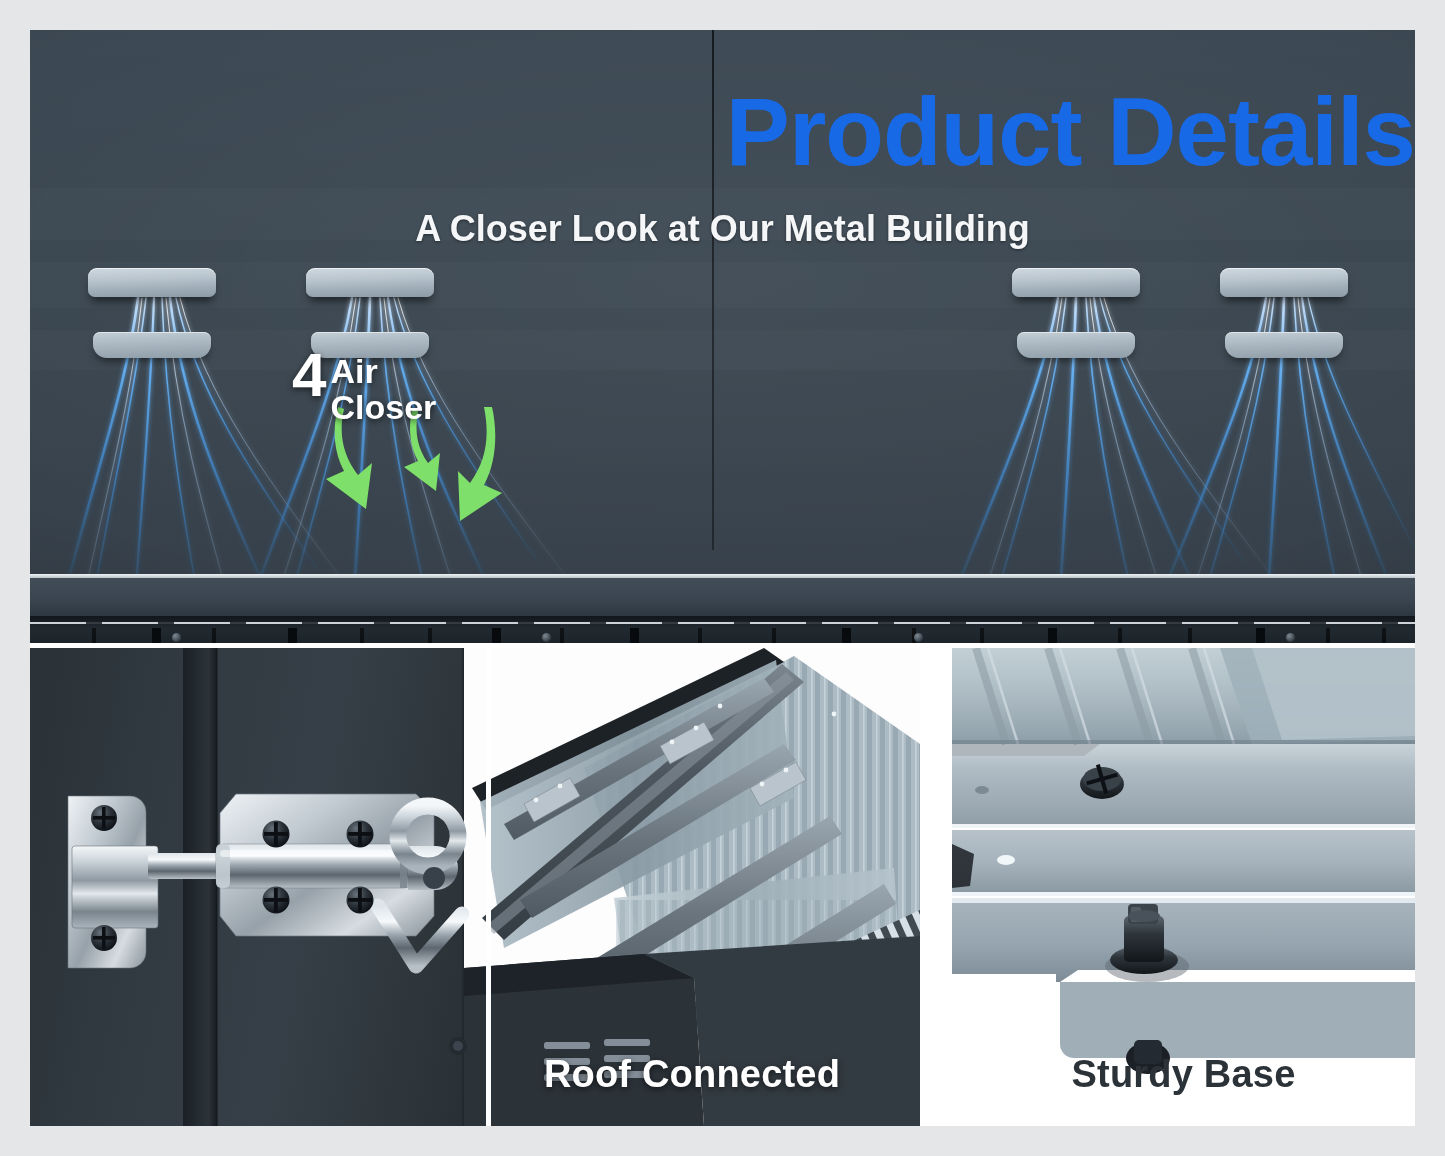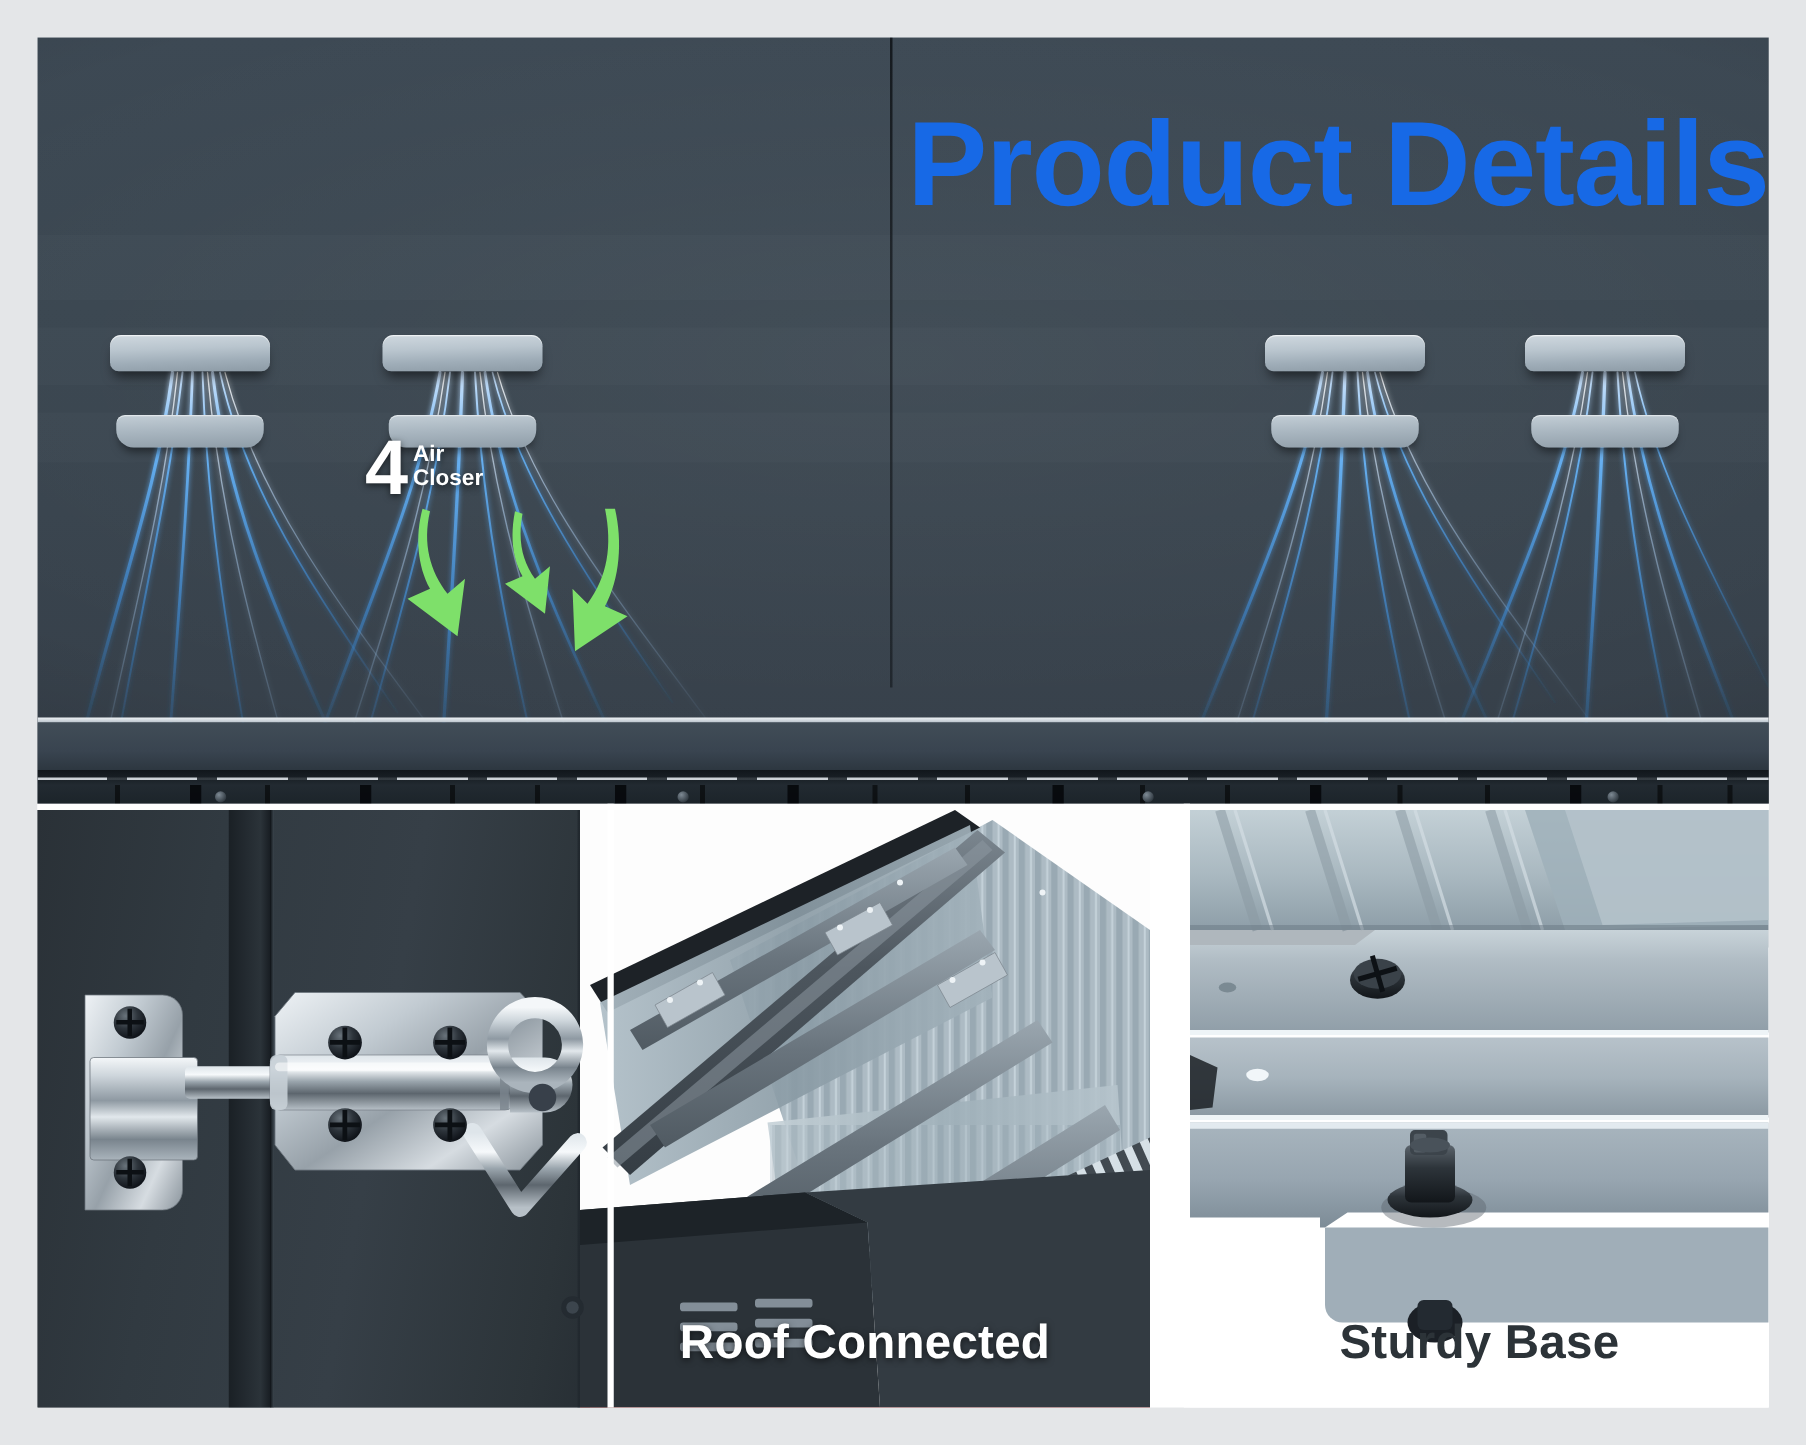--- a/index.html
+++ b/index.html
@@ -89,21 +89,21 @@
 
   
   #ventbadge{
     position:absolute; left:262px; top:318px;
     z-index:8;
     display:flex; align-items:flex-start;
     color:#ffffff;
     text-shadow:0 2px 6px rgba(0,0,0,.6);
   }
   #ventcount{ font-size:62px; font-weight:bold; line-height:.88; margin-right:4px; }
-  #ventlabel{ font-size:18px; font-weight:bold; line-height:1.05; padding-top:6px; }
+  #ventlabel{ font-size:34px; font-weight:bold; line-height:1.05; padding-top:6px; }
 
   
   #railhi{
     position:absolute; left:0; top:544px; width:100%; height:4px;
     background:linear-gradient(180deg,#eef2f5,#b9c3cb);
     z-index:5;
   }
   #railband{
     position:absolute; left:0; top:548px; width:100%; height:38px;
     background:linear-gradient(180deg,#414d57 0%,#394450 60%,#2d3740 100%);
@@ -301,20 +301,21 @@
         <span id="ventcount">4</span>
         <span id="ventlabel">
           <span>Air</span><br>
           <span>Closer</span>
         </span>
       </div>
 
       <div id="herovig"></div>
 
       <h1 id="title">Product Details</h1>
+      <h2 id="subtitle">A Closer Look at Our Metal Building</h2>
 
       <div id="railhi"></div>
       <div id="railband"></div>
       <div id="darkplinth"></div>
       <div id="plinthhi"></div>
 
       <div class="rib" style="left:62px;"></div>
       <div class="ribl" style="left:122px;"></div>
       <div class="rib" style="left:182px;"></div>
       <div class="ribl" style="left:258px;"></div>

